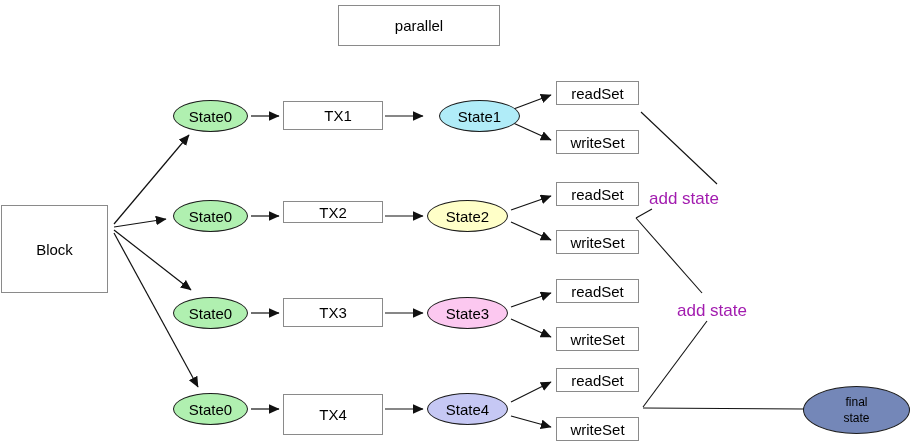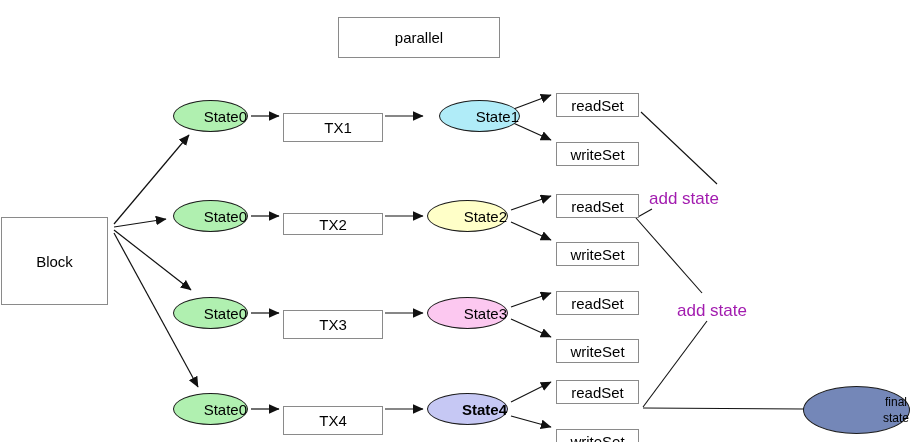--- a/index.html
+++ b/index.html
@@ -1,22 +1,22 @@
 <!DOCTYPE html>
 <html><head>
 <meta charset="utf-8">
 <style>
   html,body{margin:0;padding:0;background:#ffffff;}
   body{font-family:"Liberation Sans",sans-serif;color:#000;}
   .stage{position:relative;width:911px;height:442px;background:#fff;overflow:hidden;}
   .stage svg.edges{position:absolute;left:0;top:0;width:911px;height:442px;}
   .node{position:absolute;display:flex;align-items:center;justify-content:center;
         font-size:15px;background:#fff;box-sizing:border-box;white-space:nowrap;}
-  .rect{border:1.5px solid #8a8a8a;margin-top:12px;}
-  .ellipse{border:1.6px solid #1c1c1c;border-radius:50%;justify-content:flex-end;}
+  .rect{border:1.5px solid #8a8a8a;}
+  .ellipse{border:1.6px solid #1c1c1c;border-radius:50%;}
   .annotation{position:absolute;font-size:17px;white-space:nowrap;color:#a21caf;}
   .final-text{text-align:center;line-height:1.35;font-size:12px;}
   .final-text span{display:block;}
 </style>
 </head>
 <body>
 
 <div class="stage">
 
   <svg class="edges" viewBox="0 0 911 442" xmlns="http://www.w3.org/2000/svg">
@@ -114,24 +114,24 @@
   <div class="node rect" style="left:556px;top:279px;width:83px;height:24px;">
     <span>readSet</span>
   </div>
   <div class="node rect" style="left:556px;top:327px;width:83px;height:24px;">
     <span>writeSet</span>
   </div>
 
   <div class="node ellipse" style="left: 173px; top: 393px; width: 75px; height: 32px; background-color: rgb(176, 240, 176);">
     <span>State0</span>
   </div>
-  <div class="node rect" style="left:283px;top:394px;width:100px;height:29px;">
+  <div class="node rect" style="left:283px;top:394px;width:100px;height:41px;">
     <span>TX4</span>
   </div>
-  <div class="node ellipse" style="left: 427px; top: 393px; width: 81px; height: 32px; background-color: rgb(198, 200, 244); font-weight: bold;">
+  <div class="node ellipse" style="left: 427px; top: 393px; width: 81px; height: 32px; background-color: rgb(198, 200, 244);">
     <span>State4</span>
   </div>
   <div class="node rect" style="left:556px;top:368px;width:83px;height:24px;">
     <span>readSet</span>
   </div>
   <div class="node rect" style="left:556px;top:417px;width:83px;height:24px;">
     <span>writeSet</span>
   </div>
 
   <div class="annotation" style="left:649px;top:189px;">add state</div>

